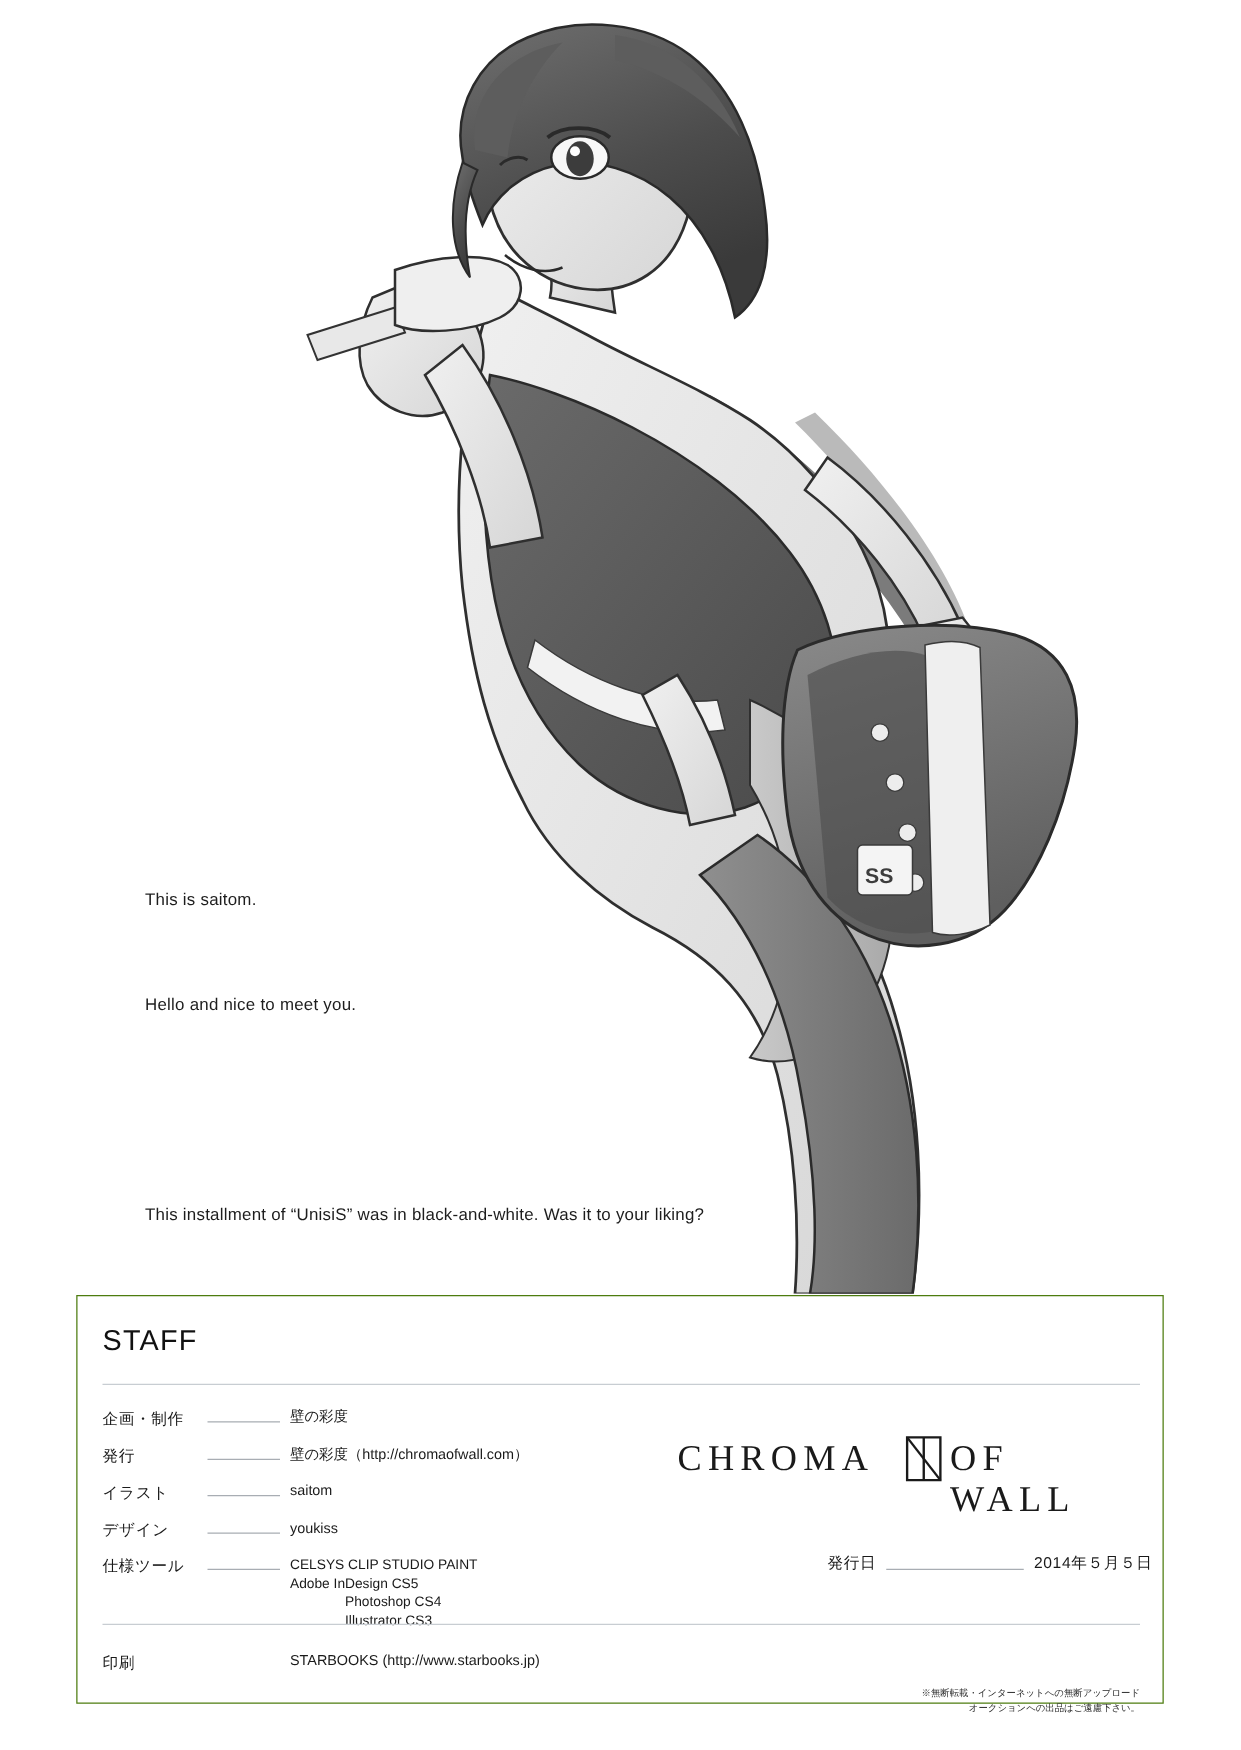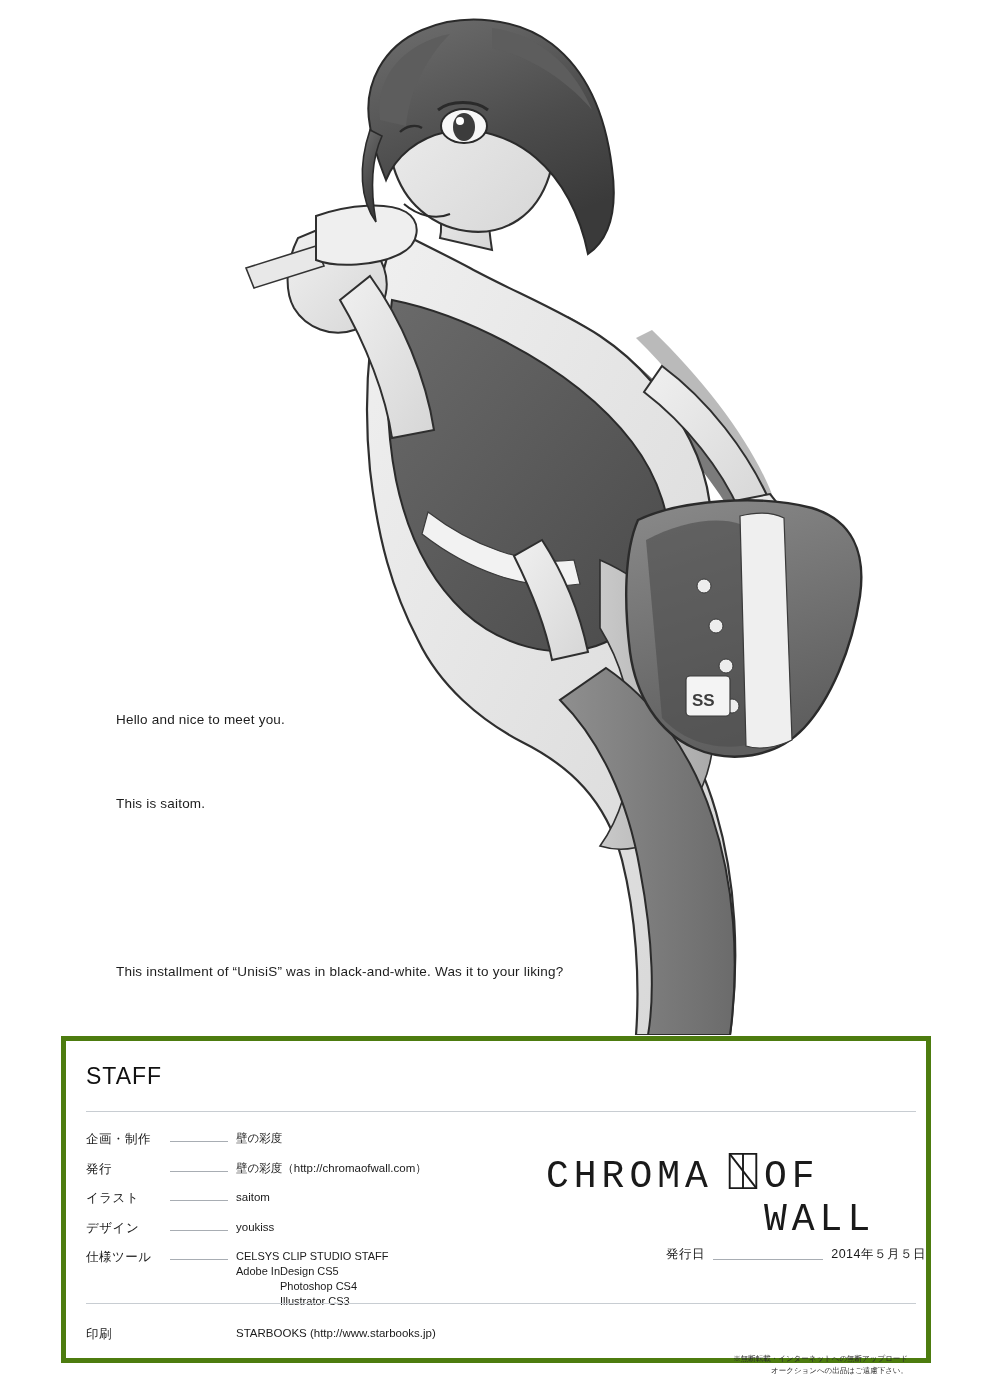--- a/index.html
+++ b/index.html
@@ -42,21 +42,21 @@
   #afterword .line { height: 28px; }
   #afterword .gap { height: 28px; }
 
   
   #staff-box {
     position: absolute;
     left: 61px;
     top: 1036px;
     width: 870px;
     height: 327px;
-    border: 5px solid #4d7c0f;
+    border: 1px solid #4d7c0f;
     background: #ffffff;
     box-sizing: border-box;
   }
   #staff-title {
     position: absolute;
     left: 20px;
     top: 22px;
     font-size: 23px;
     letter-spacing: 1px;
     color: #111;
@@ -132,24 +132,24 @@
   #logo {
     position: absolute;
     left: 480px;
     top: 108px;
     width: 370px;
     height: 46px;
   }
   #logo-left, #logo-right {
     position: absolute;
     top: 6px;
-    font-size: 38px;
+    font-size: 29px;
     letter-spacing: 5px;
     color: #1a1a1a;
-    font-family: Liberation Mono, monospace;
+    font-family: Liberation Serif, serif;
   }
   #logo-left { left: 0px; }
   #logo-right { left: 218px; }
   #logo-mark {
     position: absolute;
     left: 178px;
     top: 2px;
     width: 38px;
     height: 40px;
   }
@@ -314,22 +314,22 @@
     <ellipse cx="424" cy="127" rx="11" ry="14" fill="#3c3c3c"></ellipse>
     <ellipse cx="420" cy="121" rx="4" ry="4" fill="#ffffff"></ellipse>
     <path d="M398 110 C 410 100, 436 100, 448 110" fill="none" stroke="#2a2a2a" stroke-width="3"></path>
     <path d="M360 132 C 366 126, 376 124, 382 128" fill="none" stroke="#2a2a2a" stroke-width="2.4"></path>
 
     <path d="M364 204 C 378 216, 396 220, 410 214" fill="none" stroke="#2a2a2a" stroke-width="2"></path>
   </svg>
 </div>
 
 <div id="afterword">
+  <div class="line">This is saitom.</div>
   <div class="line">Hello and nice to meet you.</div>
-  <div class="line">This is saitom.</div>
   <div class="gap"></div>
   <div class="line">This installment of “UnisiS” was in black-and-white. Was it to your liking?</div>
   <div class="line">It’s a story featuring a new pair of siblings.</div>
   <div class="line">Furthermore it’s not over yet.</div>
   <div class="line">How will it continue?</div>
   <div class="line">Even I don’t know...</div>
   <div class="gap"></div>
   
   
   
@@ -366,21 +366,21 @@
     <div class="staff-row">
       <div class="staff-label">デザイン</div>
       <div class="staff-dash"></div>
       <div class="staff-value">youkiss</div>
     </div>
 
     <div class="staff-row">
       <div class="staff-label">仕様ツール</div>
       <div class="staff-dash"></div>
       <div class="staff-value">
-        <span class="sub">CELSYS  CLIP STUDIO STAFF</span>
+        <span class="sub">CELSYS  CLIP STUDIO PAINT</span>
         <span class="sub indent1">Adobe   InDesign CS5</span>
         <span class="sub indent2">Photoshop CS4</span>
         <span class="sub indent2">Illustrator CS3</span>
       </div>
     </div>
 
   </div>
 
   <div id="staff-rule2"></div>
 

